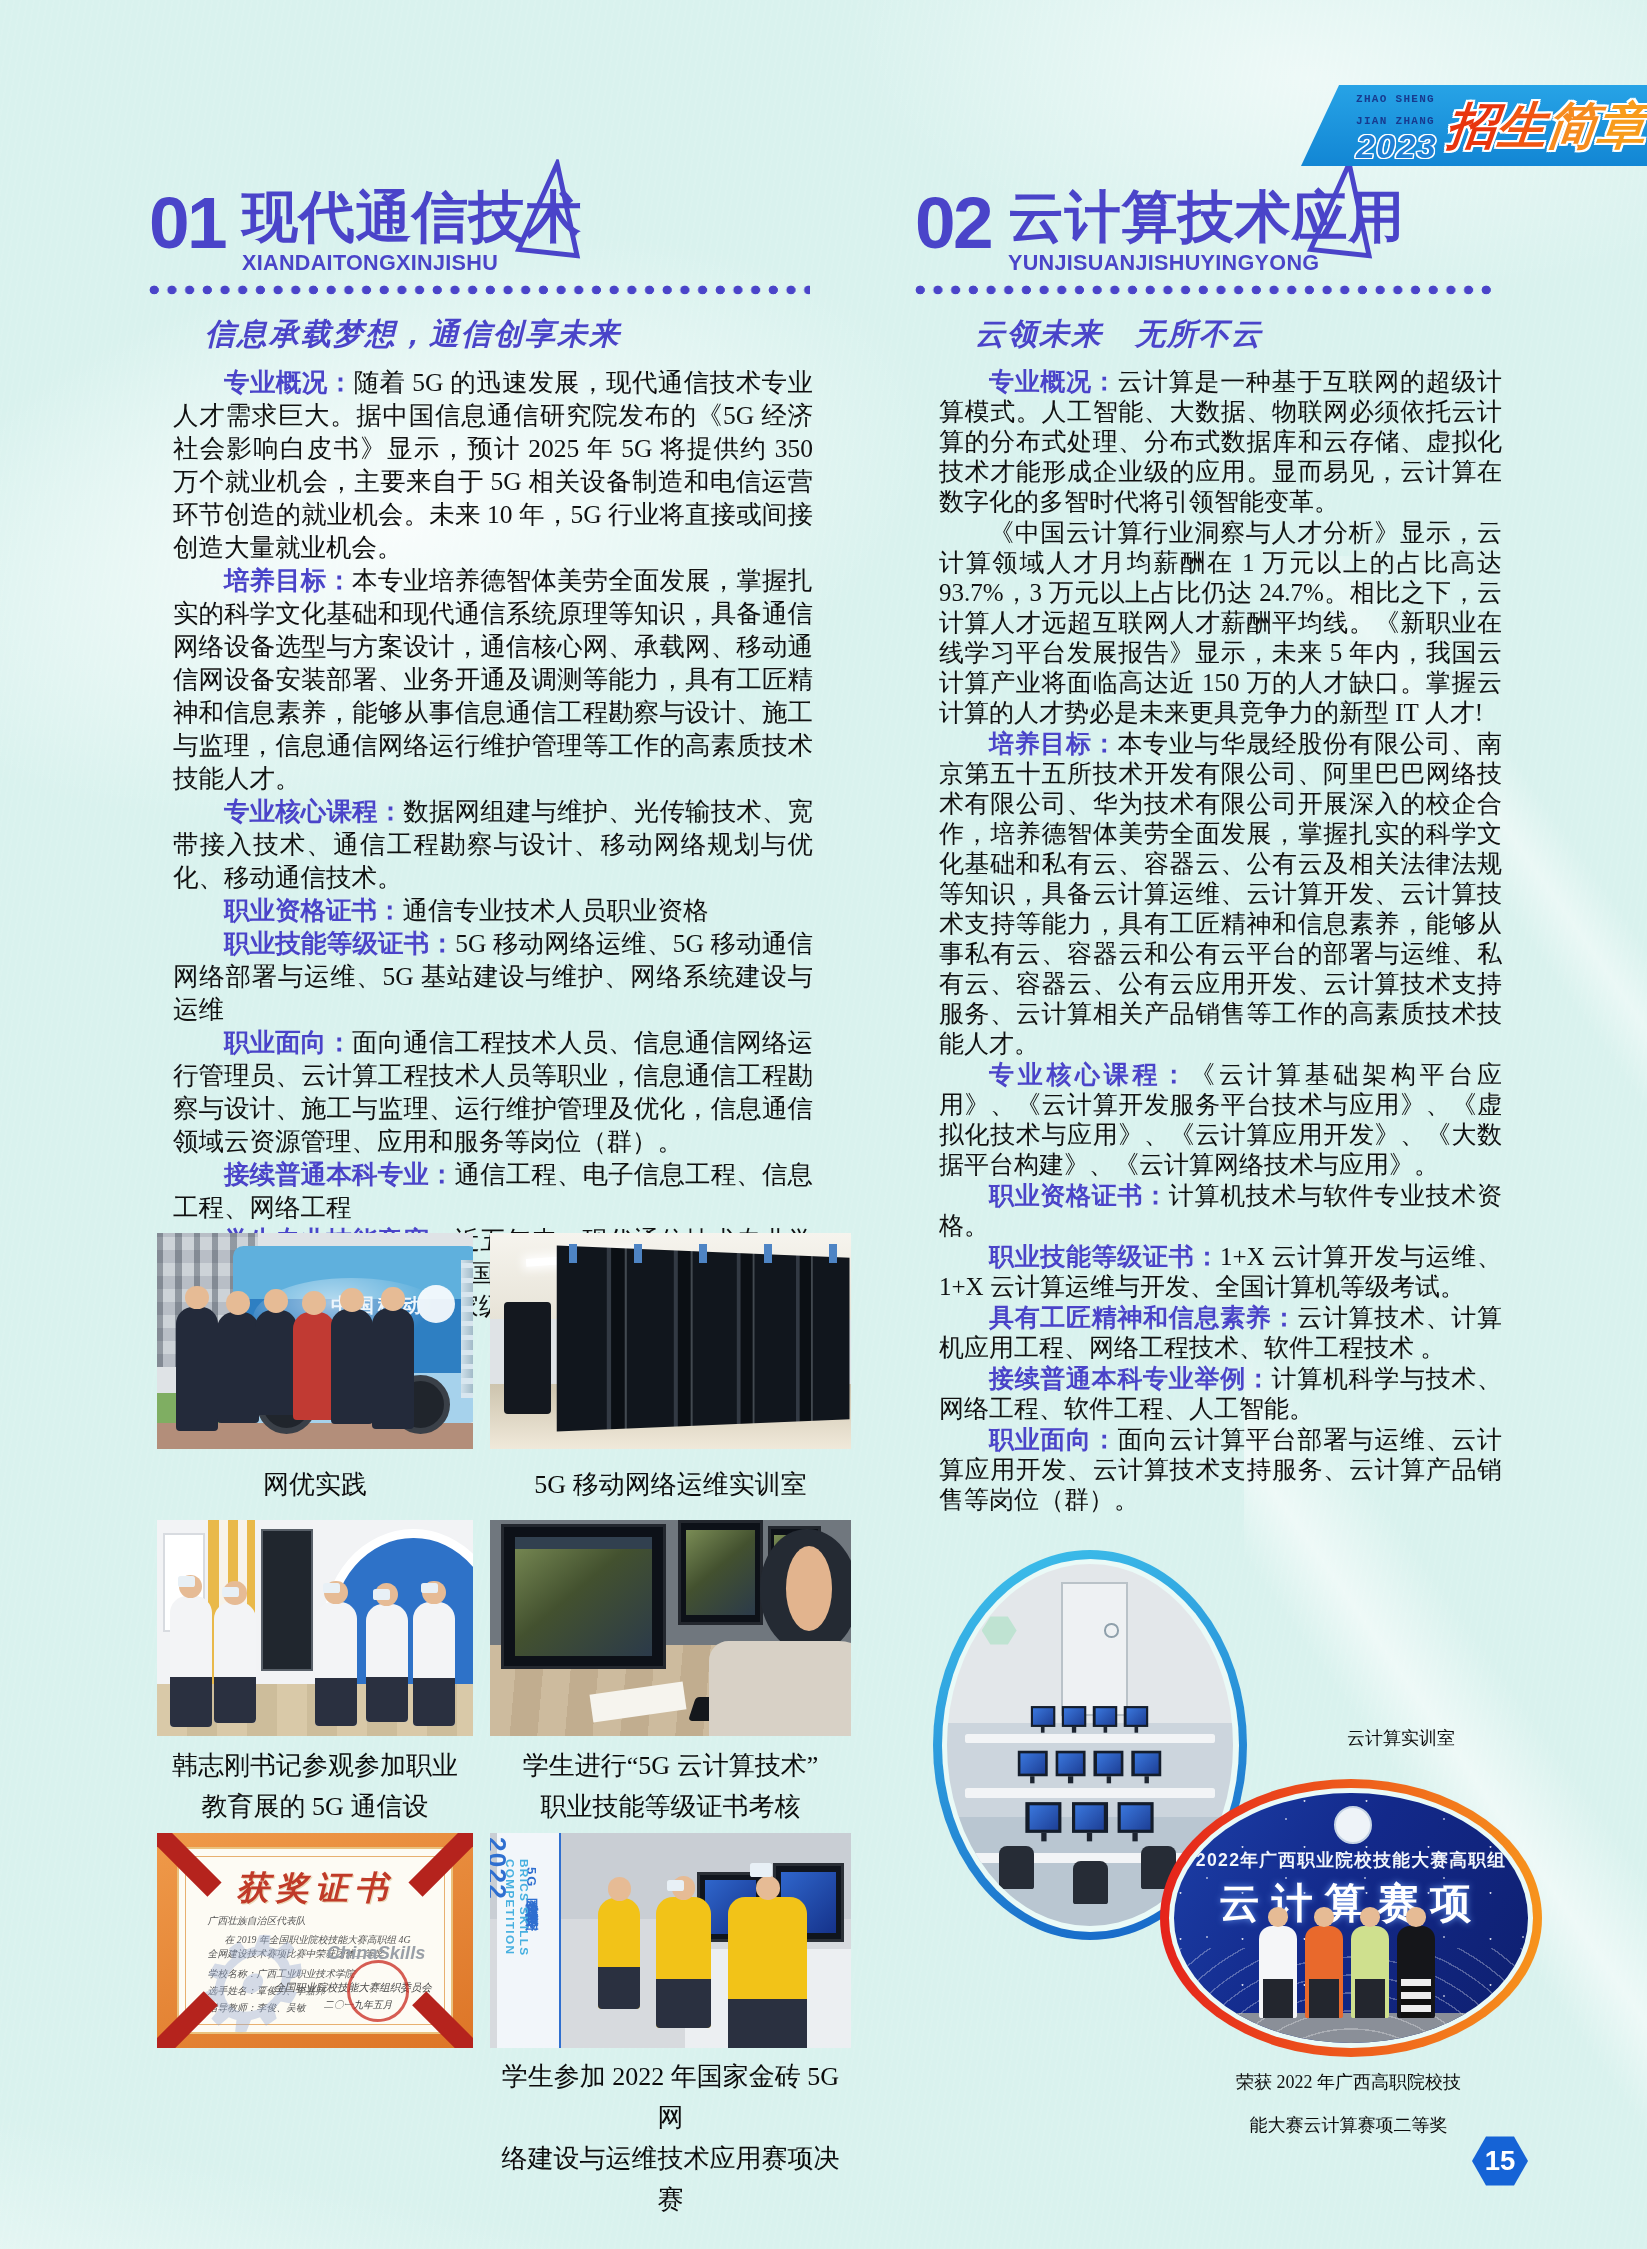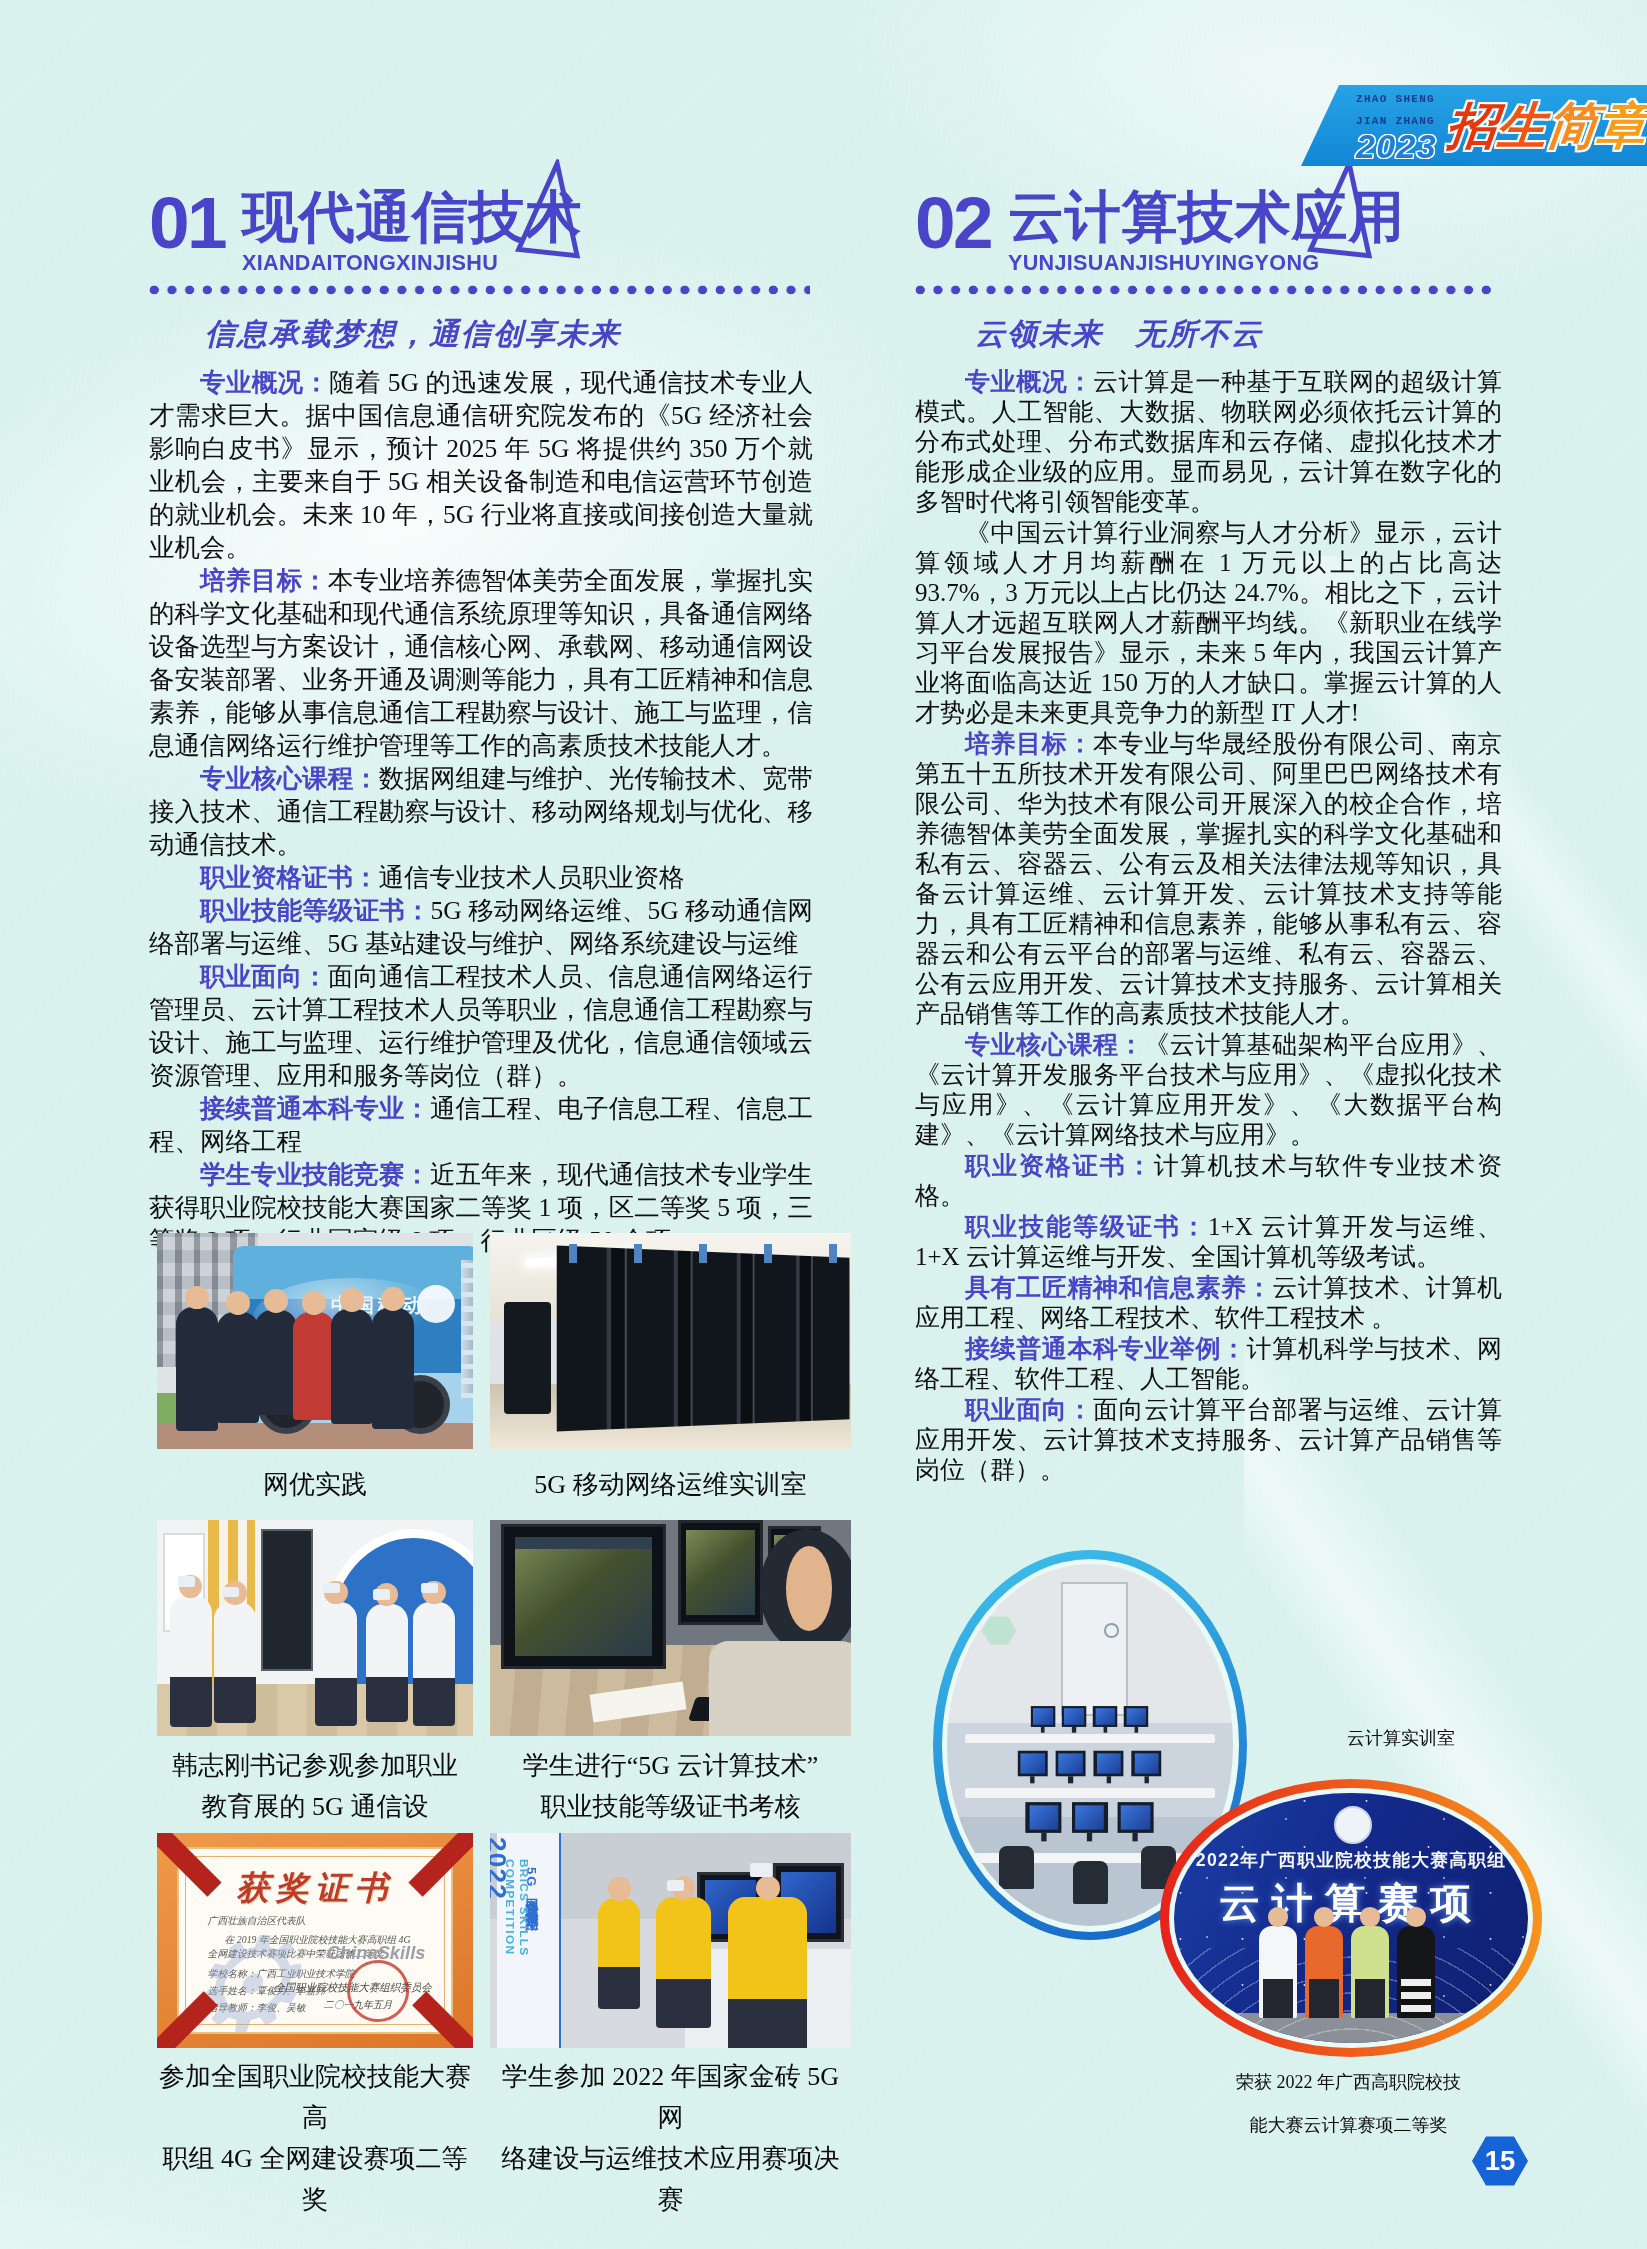--- a/index.html
+++ b/index.html
@@ -55,21 +55,21 @@
   .tri{position:absolute;top:-30px;width:73px;height:98px;transform:rotate(6deg);}
   .col-left .tri{left:367px;}
   .col-right .tri{left:393px;}
   .dotline{margin-top:11.8px;height:10.5px;width:661px;
       background-image:radial-gradient(circle at 5.2px 5.2px,#4a44c9 4.3px,transparent 4.9px);
       background-size:17.7px 10.5px;background-repeat:repeat-x;}
   .col-right .dotline{width:583px;}
   .slogan{margin:18.3px 0 0 56px;font-family:"Liberation Serif",serif;font-style:italic;font-weight:700;
       font-size:30px;color:#4a44c9;letter-spacing:2px;}
   .col-right .slogan{margin-left:60px;}
-  .paras{margin-top:11.8px;}
+  .paras{margin-top:11.8px;margin-left:24px;}
   .para{margin:0;text-indent:2em;text-align:justify;font-family:"Liberation Serif",serif;
       font-size:25.5px;line-height:33px;color:#101010;}
   .col-right .para{font-size:25px;line-height:30px;}
   .plabel{font-family:"Liberation Sans",sans-serif;font-weight:700;color:#4a44c9;}
 
   
   .ph{position:absolute;overflow:hidden;background:#dfe3e6;z-index:2;}
   .cap{position:absolute;z-index:2;font-family:"Liberation Serif",serif;font-size:26px;line-height:41px;
       color:#0c0c0c;text-align:center;}
   .ph1{left:157px;top:1233px;width:316px;height:216px;}
@@ -429,24 +429,20 @@
       </div>
     <div class="p6-mon p6-mo2">
         <div class="p6-mscr"></div>
       </div>
     <div class="fig vest" style="left:30%;height:111px;bottom:39px;"></div>
     <div class="fig vest" style="left:46%;height:131px;bottom:19.6px;width:55px;"></div>
     <div class="fig vest" style="left:66%;height:164px;bottom:-13px;width:79px;"></div>
     <div class="mask" style="left:49%;top:22%;"></div>
     <div class="mask" style="left:72%;top:14%;width:22px;height:14.4px;"></div>
   </div>
-  <div class="cap cap3a">
-    <div>参加全国职业院校技能大赛高</div>
-    <div>职组 4G 全网建设赛项二等奖</div>
-  </div>
   <div class="cap cap3b">
     <div>学生参加 2022 年国家金砖 5G 网</div>
     <div>络建设与运维技术应用赛项决赛</div>
   </div>
 
   <div class="lab-wrap">
     <div class="lab-gap">
       <div class="lab">
         <div class="lab-door"></div>
         <div class="lab-hex"></div>

